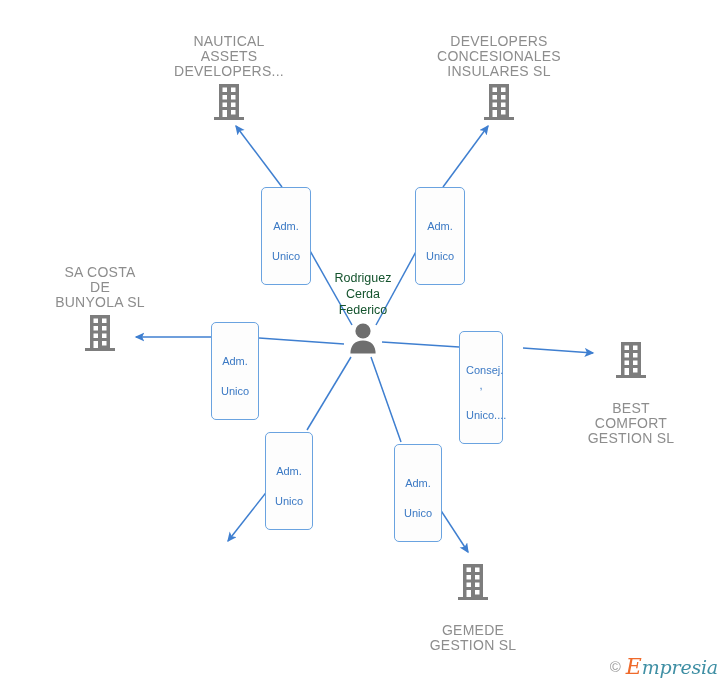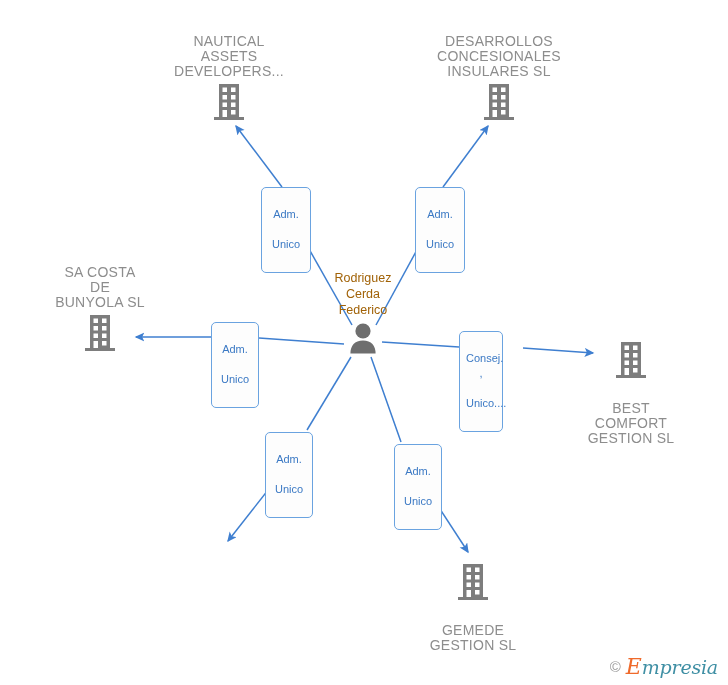--- a/index.html
+++ b/index.html
@@ -48,39 +48,39 @@
   }
   .node.label-top .node-icon { margin-top: 4px; }
   .node.label-bottom .node-label { margin-top: 19px; }
 
   
   .node-person {
     position: absolute;
     width: 170px;
     margin-left: -85px;
     text-align: center;
-    color: #a16207;
+    color: #14532d;
     font-size: 12.5px;
     line-height: 16px;
   }
   .node-person .node-label { display: block; white-space: pre-line; }
   .node-person .node-icon { display: block; margin: 4px auto 0 auto; }
 
   
   .edge-label {
     position: absolute;
     box-sizing: border-box;
     background: #fdfdfd;
     border: 1px solid #6aa3e0;
     border-radius: 5px;
     color: #3b79c4;
     font-size: 11px;
     line-height: 15px;
     text-align: center;
-    padding: 4px 6px 5px 6px;
+    padding: 16px 6px 5px 6px;
     white-space: pre-line;
     z-index: 5;
   }
   .edge-label .el-line { display: block; }
 
   
   #watermark {
     position: absolute;
     right: 10px;
     bottom: 8px;
@@ -184,21 +184,21 @@
         <rect x="17" y="12" width="4.5" height="4.5" fill="#ffffff"></rect>
         <rect x="8.5" y="19.5" width="4.5" height="4.5" fill="#ffffff"></rect>
         <rect x="17" y="19.5" width="4.5" height="4.5" fill="#ffffff"></rect>
         <rect x="8.5" y="27" width="4.5" height="7" fill="#ffffff"></rect>
         <rect x="17" y="27" width="4.5" height="4.5" fill="#ffffff"></rect>
       </svg>
     </span>
   </div>
 
   <div class="node label-top" style="left:499px; top:34px;">
-    <span class="node-label">DESARROLLOS
+    <span class="node-label">DEVELOPERS
 CONCESIONALES
 INSULARES  SL</span>
     <span class="node-icon">
       <svg width="30" height="38" viewBox="0 0 30 38" xmlns="http://www.w3.org/2000/svg">
         <rect x="5" y="1" width="20" height="33" fill="#7d7d7d"></rect>
         <rect x="0" y="34" width="30" height="3" fill="#7d7d7d"></rect>
         <rect x="8.5" y="4.5" width="4.5" height="4.5" fill="#ffffff"></rect>
         <rect x="17" y="4.5" width="4.5" height="4.5" fill="#ffffff"></rect>
         <rect x="8.5" y="12" width="4.5" height="4.5" fill="#ffffff"></rect>
         <rect x="17" y="12" width="4.5" height="4.5" fill="#ffffff"></rect>

